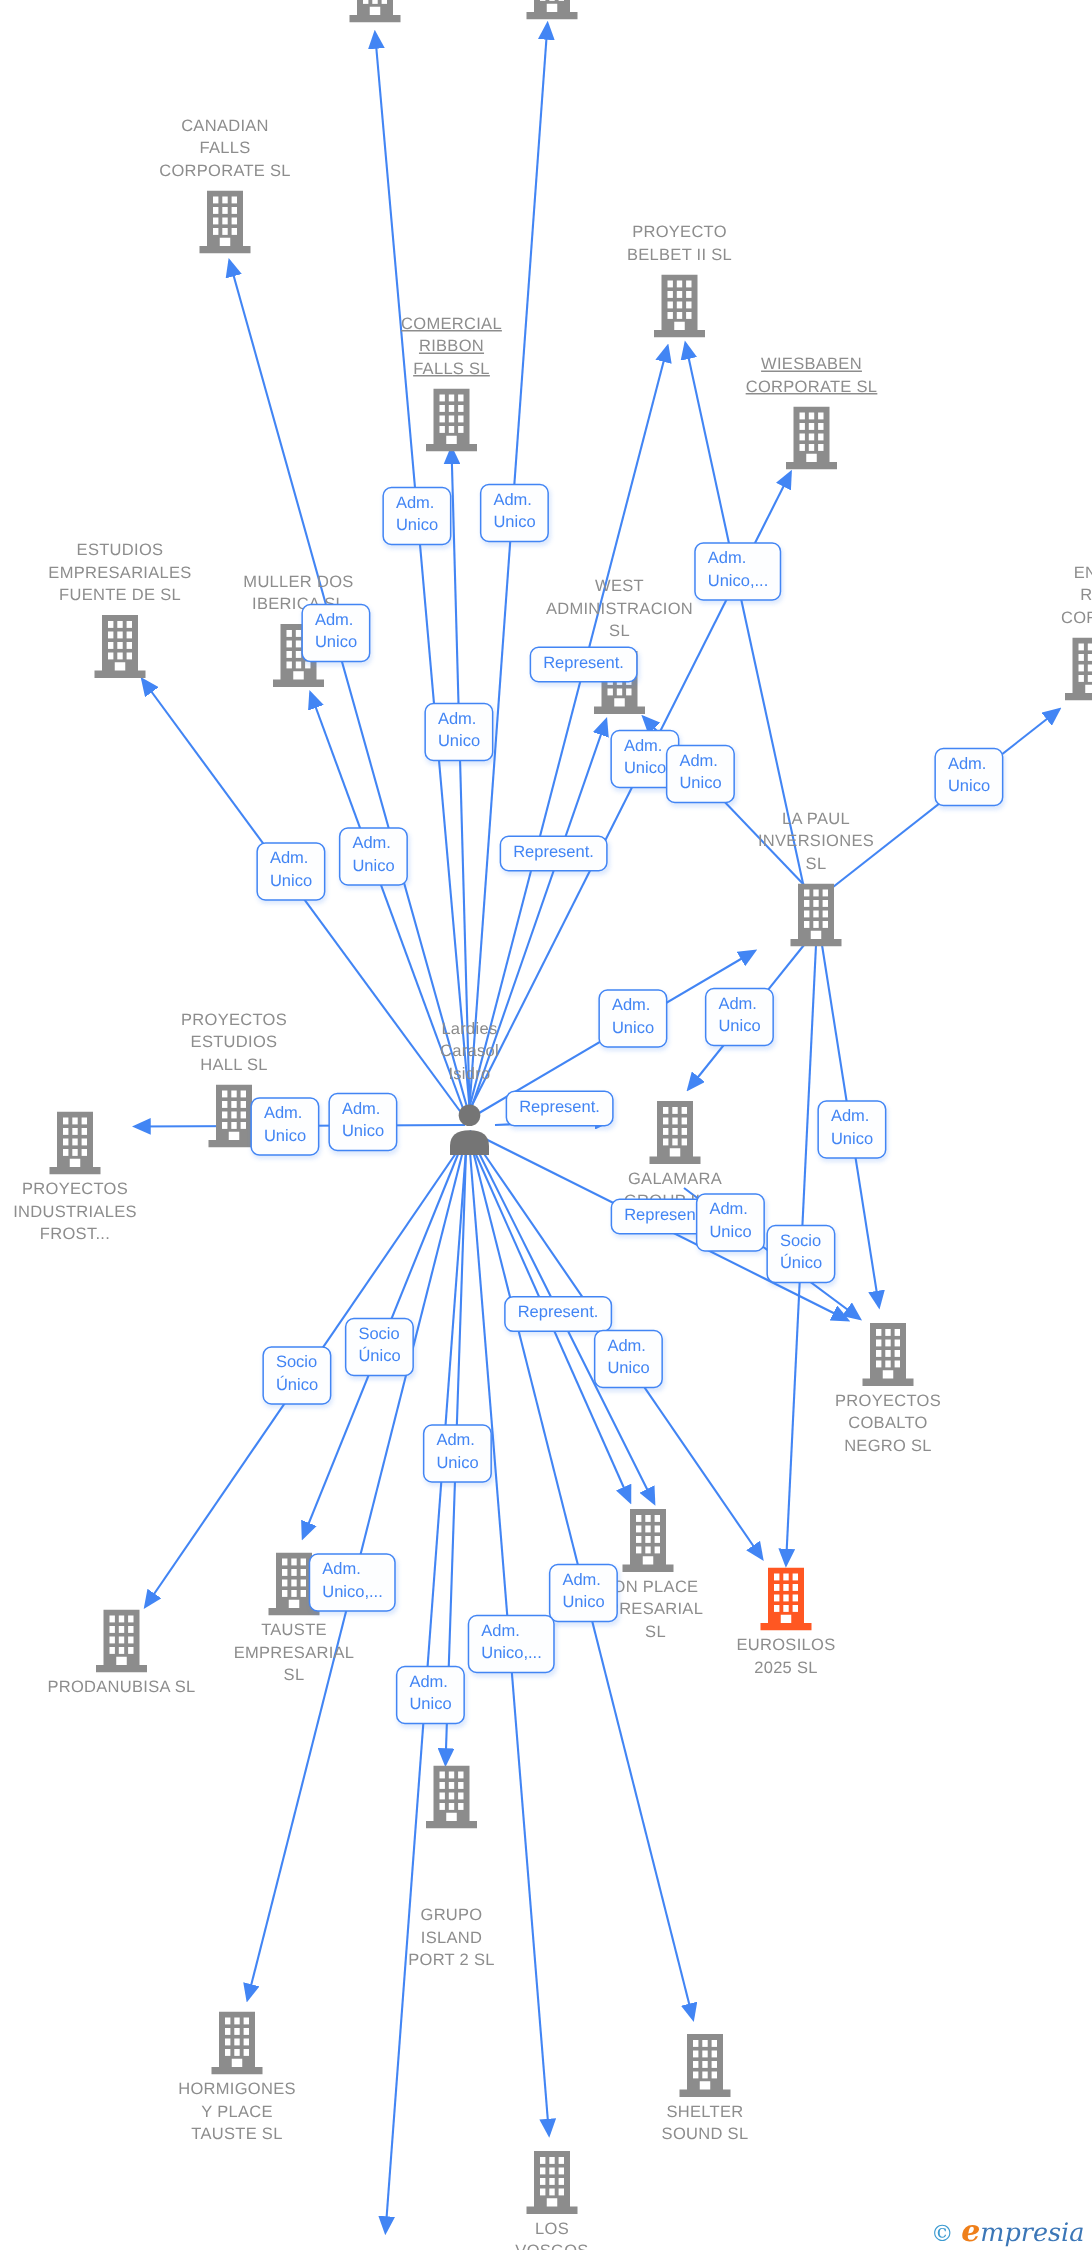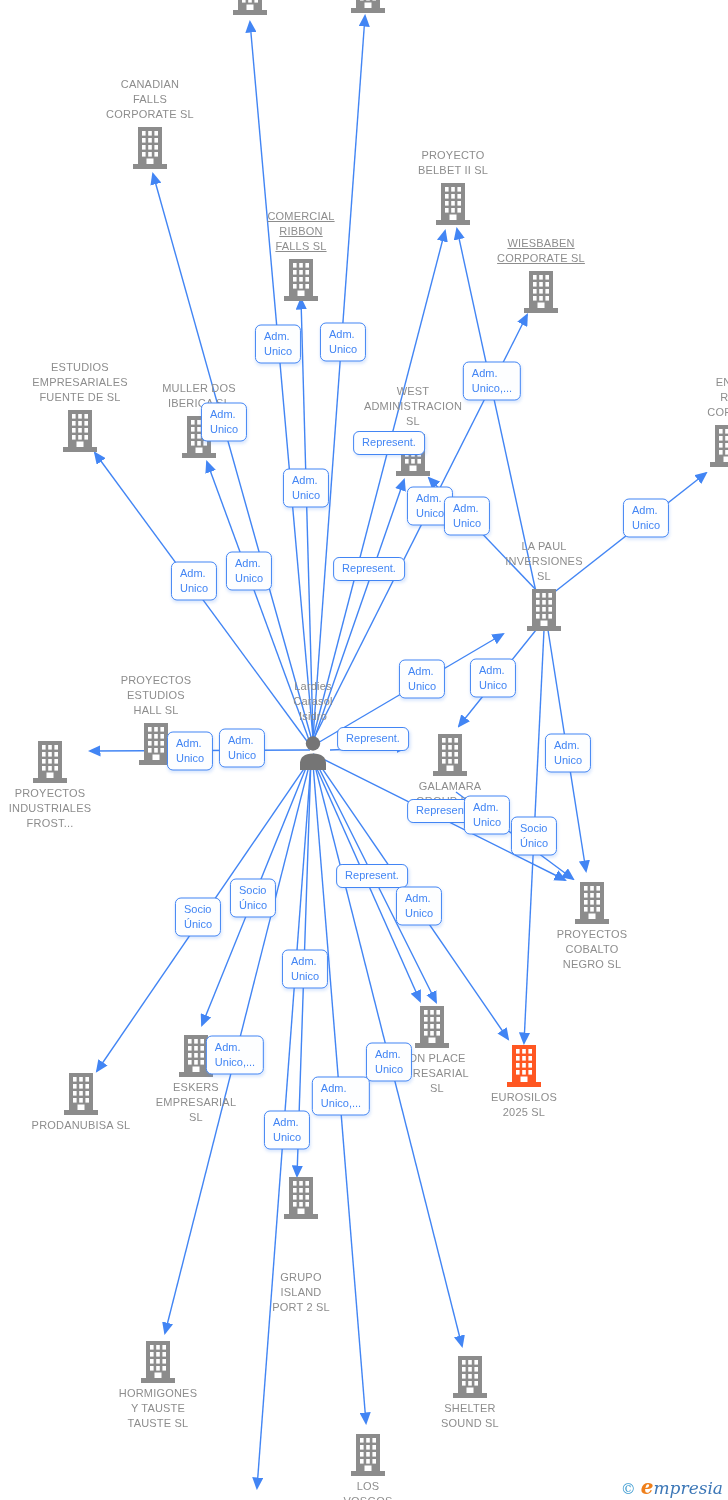--- a/index.html
+++ b/index.html
@@ -431,21 +431,21 @@
           <rect x="18.2" y="11" width="3.6" height="4.6" fill="#fff"></rect>
           <rect x="18.2" y="18" width="3.6" height="4.6" fill="#fff"></rect>
           <rect x="18.2" y="25" width="3.6" height="4.6" fill="#fff"></rect>
           <rect x="24.4" y="4" width="3.6" height="4.6" fill="#fff"></rect>
           <rect x="24.4" y="11" width="3.6" height="4.6" fill="#fff"></rect>
           <rect x="24.4" y="18" width="3.6" height="4.6" fill="#fff"></rect>
           <rect x="24.4" y="25" width="3.6" height="4.6" fill="#fff"></rect>
     <rect x="16.5" y="31.5" width="7" height="5.5" fill="#fff"></rect>
   </svg></div>
       <div class="node-text" style="left:111px;top:1080px;width:170px;">
-        <div>ESKERS</div>
+        <div>TAUSTE</div>
         <div>EMPRESARIAL</div>
         <div>SL</div>
       </div>
     </div>
     <div class="company-node">
       <div class="bldg" style="left:61px;top:1073px;position:absolute;"><svg width="40" height="42" viewBox="0 0 40 42">
     <rect x="8" y="0" width="24" height="38" fill="#8c8c8c"></rect>
     <rect x="3" y="37" width="34" height="5" fill="#8c8c8c"></rect>
     <rect x="12" y="4" width="3.6" height="4.6" fill="#fff"></rect>
           <rect x="12" y="11" width="3.6" height="4.6" fill="#fff"></rect>
@@ -549,21 +549,21 @@
           <rect x="18.2" y="18" width="3.6" height="4.6" fill="#fff"></rect>
           <rect x="18.2" y="25" width="3.6" height="4.6" fill="#fff"></rect>
           <rect x="24.4" y="4" width="3.6" height="4.6" fill="#fff"></rect>
           <rect x="24.4" y="11" width="3.6" height="4.6" fill="#fff"></rect>
           <rect x="24.4" y="18" width="3.6" height="4.6" fill="#fff"></rect>
           <rect x="24.4" y="25" width="3.6" height="4.6" fill="#fff"></rect>
     <rect x="16.5" y="31.5" width="7" height="5.5" fill="#fff"></rect>
   </svg></div>
       <div class="node-text" style="left:73px;top:1386px;width:170px;">
         <div>HORMIGONES</div>
-        <div>Y TAUSTE</div>
+        <div>Y PLACE</div>
         <div>TAUSTE  SL</div>
       </div>
     </div>
     <div class="company-node">
       <div class="bldg" style="left:450px;top:1356px;position:absolute;"><svg width="40" height="42" viewBox="0 0 40 42">
     <rect x="8" y="0" width="24" height="38" fill="#8c8c8c"></rect>
     <rect x="3" y="37" width="34" height="5" fill="#8c8c8c"></rect>
     <rect x="12" y="4" width="3.6" height="4.6" fill="#fff"></rect>
           <rect x="12" y="11" width="3.6" height="4.6" fill="#fff"></rect>
           <rect x="12" y="18" width="3.6" height="4.6" fill="#fff"></rect>

